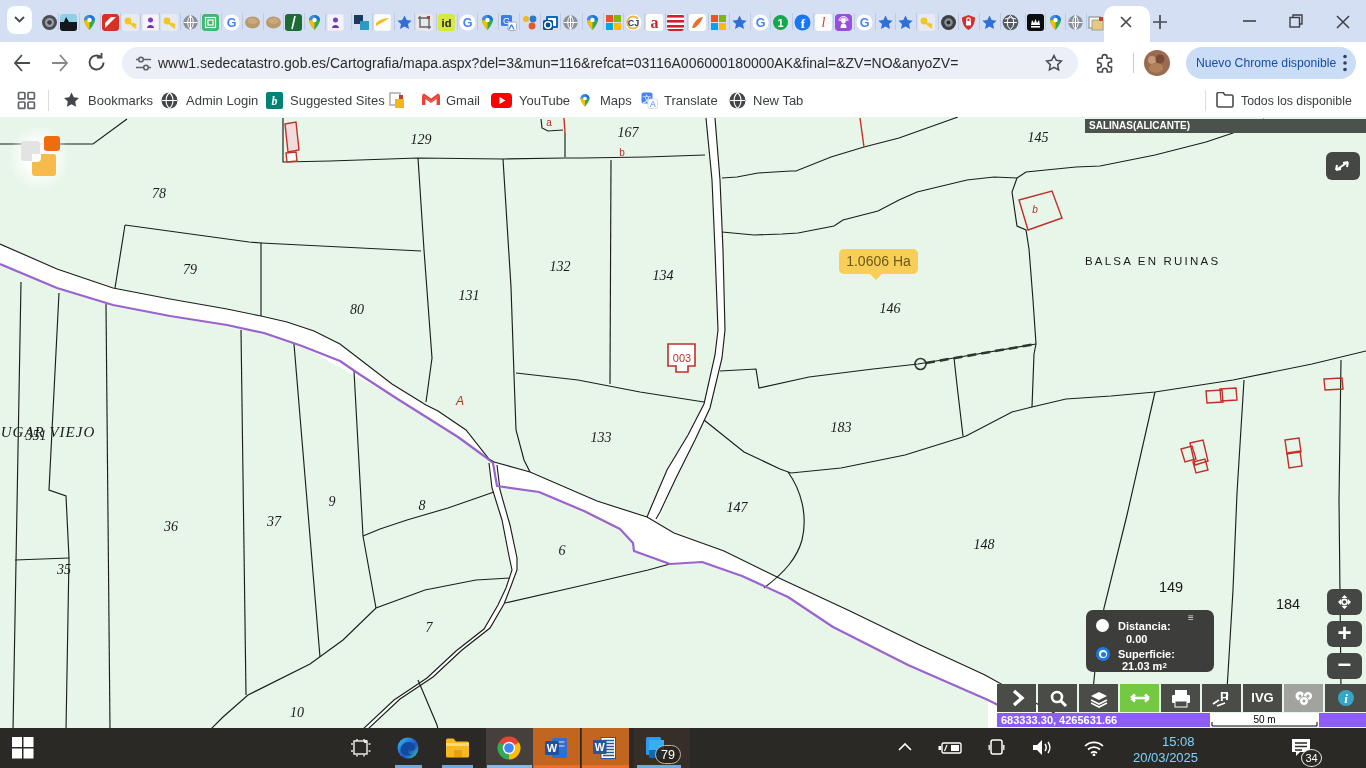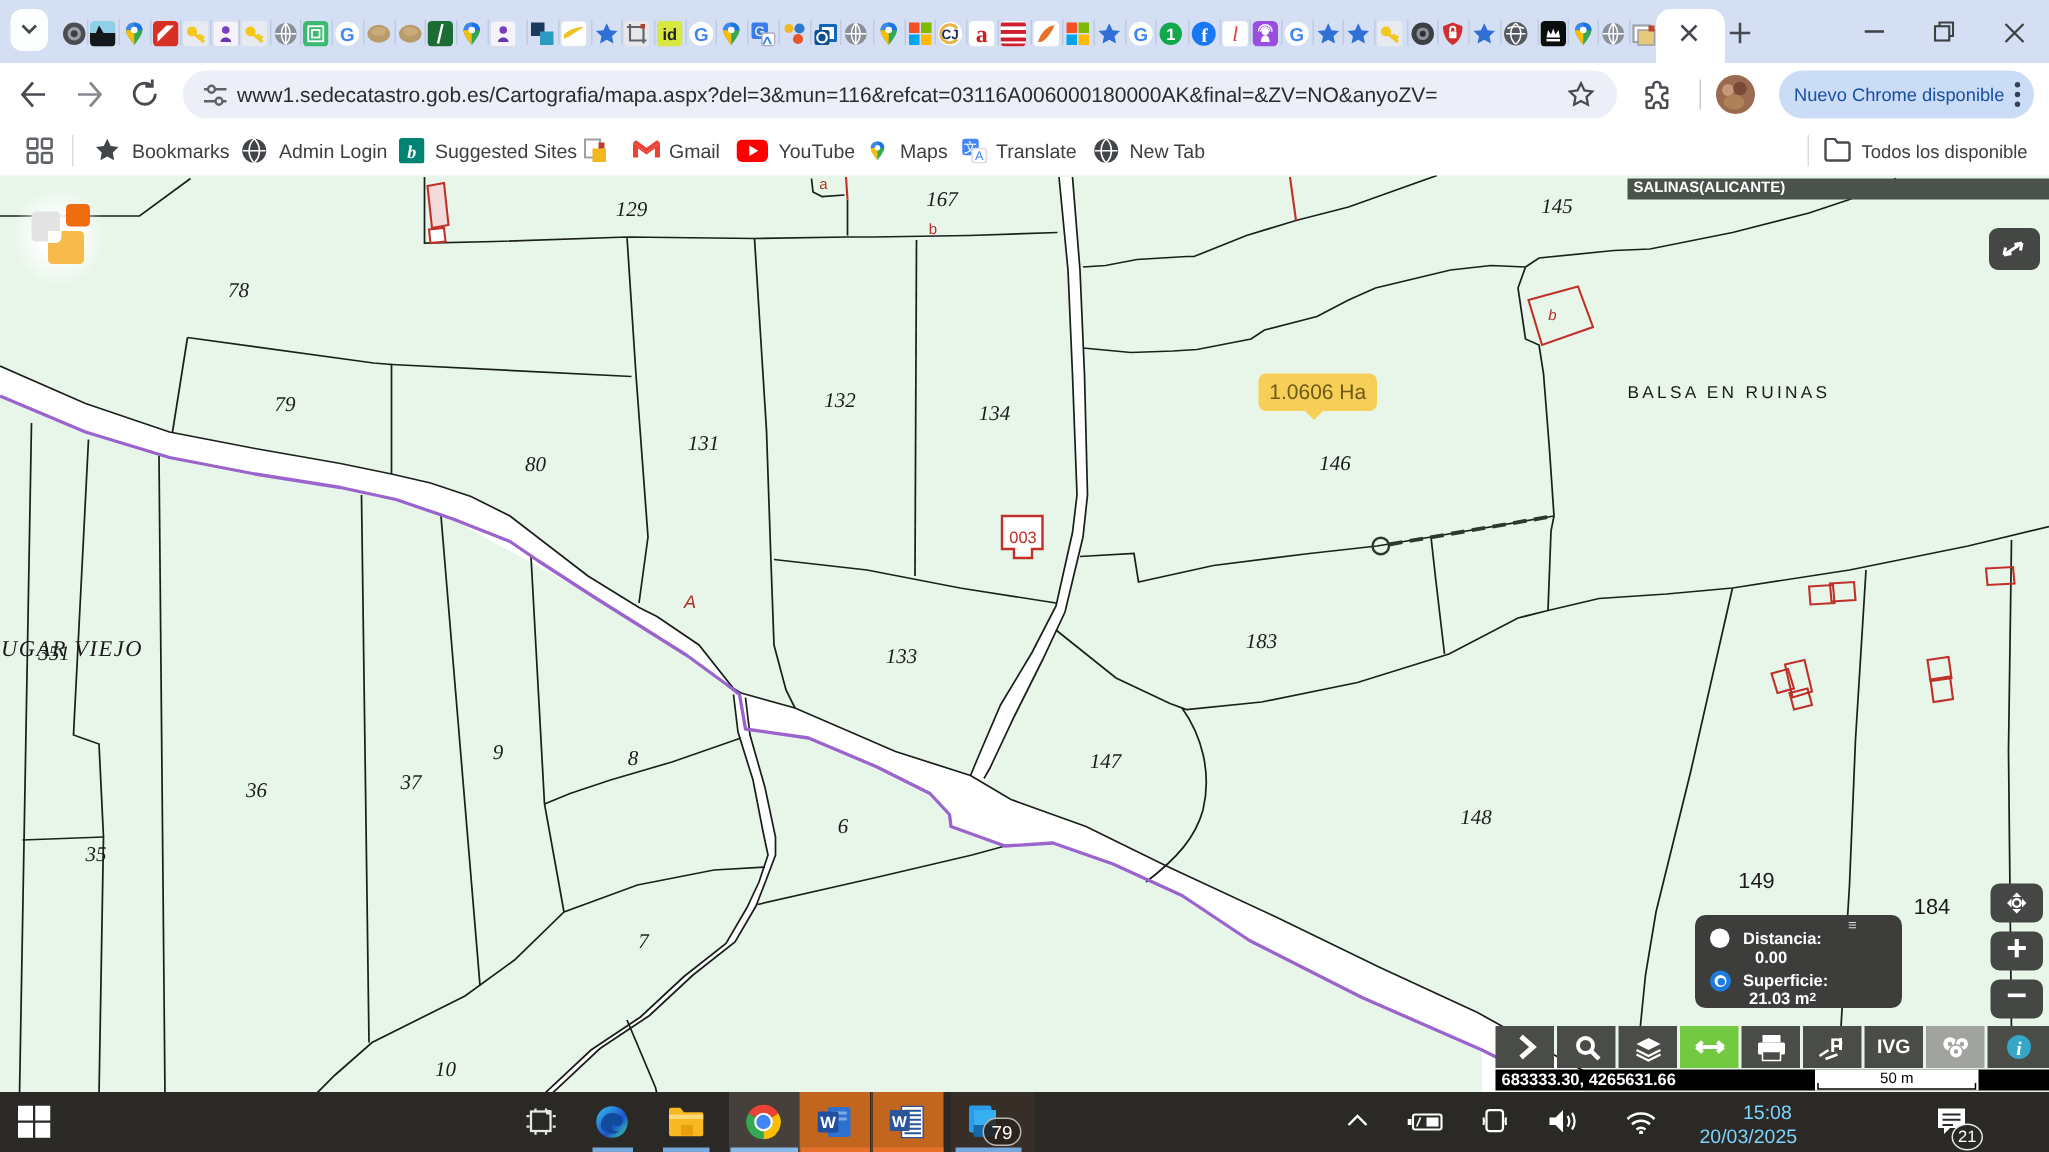--- a/index.html
+++ b/index.html
@@ -17,24 +17,24 @@
   #chromepill { position:absolute; left:1186px; top:5px; width:170px; height:32px; background:#cbdcf7; border-radius:16px; color:#174fa3; font-size:12.2px; line-height:32px; padding-left:10px; }
   
   #bookmarks { position:absolute; left:0; top:84px; width:1366px; height:33px; background:#fff; }
   .bmtext { position:absolute; top:9px; font-size:13px; color:#3c4043; white-space:nowrap; }
   
   #map { position:absolute; left:0; top:117px; width:1366px; height:611px; background:#e8f6ea; }
   #salinas { position:absolute; left:1085px; top:2px; width:281px; height:14px; background:#4b524b; color:#fff; font-size:10px; font-weight:bold; line-height:14px; padding-left:4px; letter-spacing:0px; }
   .mapbtn { position:absolute; background:#454745; border-radius:6px; color:#fff; }
   #tooltip { position:absolute; left:839px; top:132px; width:79px; height:25px; background:#f7ce58; border-radius:5px; color:#6b5b16; font-size:14px; text-align:center; line-height:25px; }
   #tooltip:after { content:""; position:absolute; left:31px; top:25px; border:6px solid transparent; border-top-color:#f7ce58; }
-  #measure { position:absolute; left:1086px; top:493px; width:138px; height:62px; background:#3d3d3b; border-radius:7px; color:#fff; font-size:11px; font-weight:bold;margin-left:44px; }
+  #measure { position:absolute; left:1086px; top:493px; width:128px; height:62px; background:#3d3d3b; border-radius:7px; color:#fff; font-size:11px; font-weight:bold; }
   #mtoolbar { position:absolute; left:997px; top:567px; height:28px; display:flex; }
   .tbtn { width:39px; height:28px; background:#4a4c48; margin-right:2px; color:#fff; text-align:center; position:relative; }
-  #coordbar { position:absolute; left:997px; top:596px; width:369px; height:14px; background:#000000; color:#fff; font-size:11px; font-weight:bold; padding-left:4px; line-height:14px; }
+  #coordbar { position:absolute; left:997px; top:596px; width:369px; height:14px; background:#8b5cf6; color:#fff; font-size:11px; font-weight:bold; padding-left:4px; line-height:14px; }
   #scale { position:absolute; left:1210px; top:596px; width:109px; height:14px; background:#fff; color:#000; font-size:10px; text-align:center; line-height:13px; }
   
   #taskbar { position:absolute; left:0; top:728px; width:1366px; height:40px; background:#2b2925; }
   #searchbox { position:absolute; left:48px; top:4px; width:293px; height:33px; background:#fff; border:1px solid #888; }
   .underline { position:absolute; top:37px; height:3px; background:#76a8dc; }
   .trayicon { position:absolute; color:#7dd3fc; font-size:13px; }
 </style>
 </head>
 <body>
 <div id="page">
@@ -769,15 +769,15 @@
         <path d="M5,9.5 a9,9 0 0 1 12,0" stroke="#fff" stroke-width="1.7" fill="none"></path>
         <path d="M8,13 a5,5 0 0 1 6,0" stroke="#fff" stroke-width="1.7" fill="none"></path>
         <circle cx="11" cy="15" r="1.4" fill="#fff"></circle>
       </svg>
     <div class="trayicon" style="left:1162px;top:6px;font-size:13px">15:08</div>
     <div class="trayicon" style="left:1133px;top:22px;font-size:13px">20/03/2025</div>
     <svg style="position:absolute;left:1290px;top:9px" width="22" height="20">
         <path d="M2,2 h18 v13 h-10 l-4,4 v-4 h-4 z" fill="#fff"></path>
         <path d="M5,6 h12 M5,9.5 h12 M5,13 h7" stroke="#2b2925" stroke-width="1.4"></path>
       </svg>
-    <div style="position:absolute;left:1301px;top:21px;width:21px;height:18px;border-radius:50%;background:#2b2925;border:1.5px solid #e8e8e8;color:#fff;font-size:11px;text-align:center;line-height:17px">21</div>
+    <div style="position:absolute;left:1301px;top:21px;width:21px;height:18px;border-radius:50%;background:#2b2925;border:1.5px solid #e8e8e8;color:#fff;font-size:11px;text-align:center;line-height:17px">34</div>
   </div>
 </div>
 
 </body></html>

